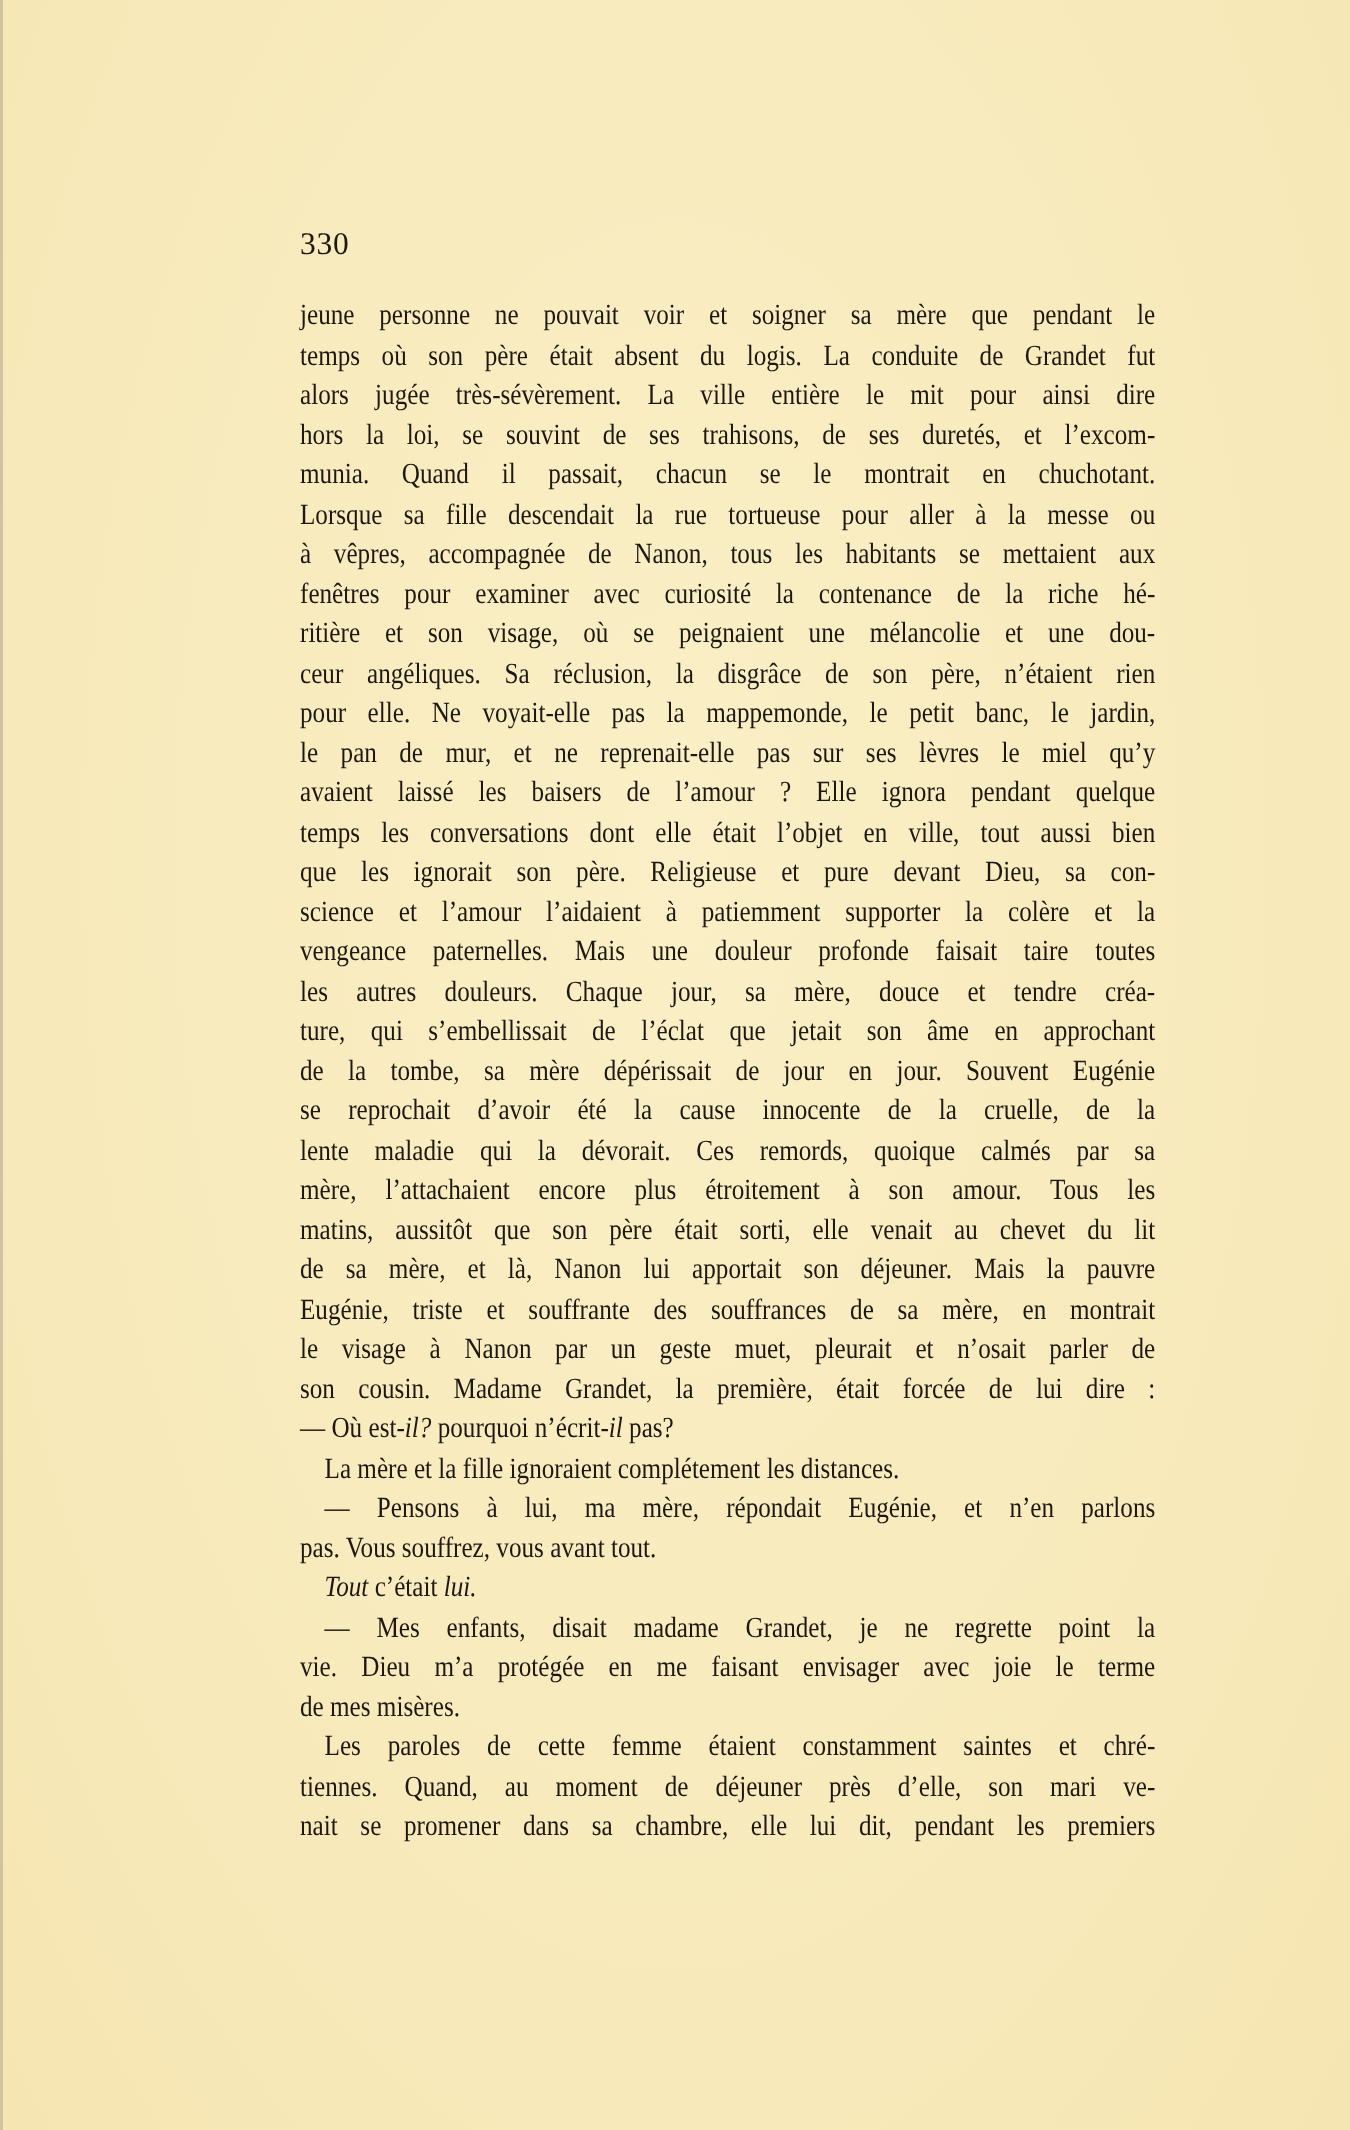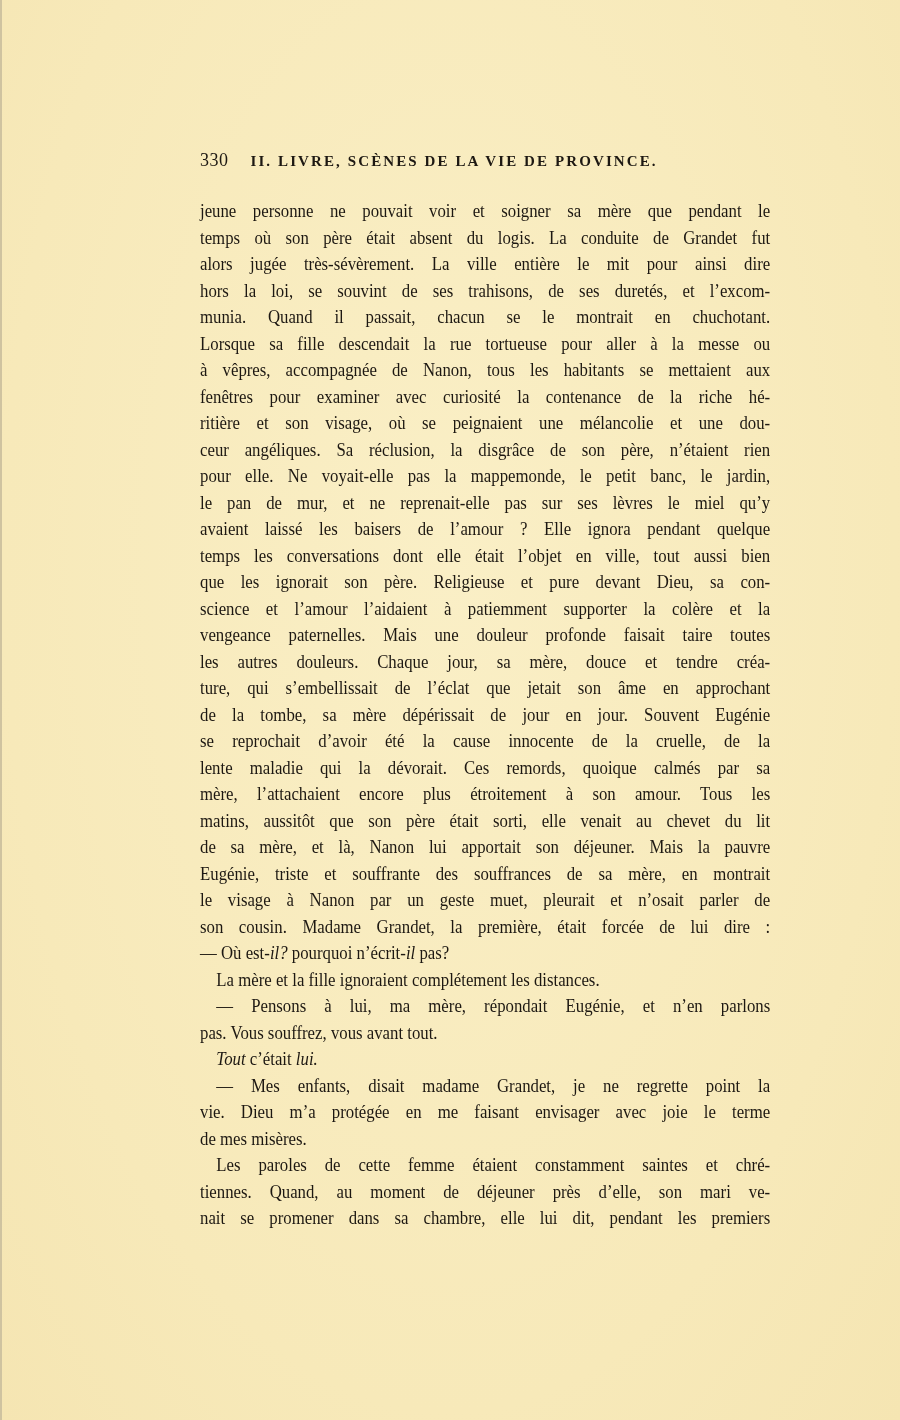--- a/index.html
+++ b/index.html
@@ -11,21 +11,21 @@
     color: #1d1812;
     position: relative;
   }
   .left-edge { position: absolute; left: 0; top: 0; width: 2px; height: 1420px; background: #cfc3a0; }
   .page {
     position: absolute; left: 200px; top: 150px; width: 570px;
   }
   .header {
     display: flex; align-items: baseline; height: 32px; white-space: nowrap;
   }
-  .page-number { font-size: 18px; letter-spacing: 0.5px; }
+  .page-number { font-size: 21px; letter-spacing: 0.5px; }
   .running-title {
     margin-left: 22px; font-size: 15px; font-weight: bold; letter-spacing: 2.1px;
     font-variant: small-caps; text-transform: uppercase;
   }
   .text { margin-top: 16px; }
   .line {
     height: 26.5px; line-height: 26.5px; font-size: 19.5px;
     text-align: justify; text-align-last: justify; white-space: nowrap;
     transform: scaleX(0.86); transform-origin: left center; width: 663px;
   }
@@ -34,21 +34,20 @@
   .it { font-style: italic; }
 </style>
 </head>
 <body>
 
 <div class="left-edge"></div>
 
 <div class="page">
   <div class="header">
     <span class="page-number">330</span>
-    <span class="running-title">II. LIVRE, SCÈNES DE LA VIE DE PROVINCE.</span>
   </div>
 
   <div class="text">
     <div id="para1">
         <div class="line">jeune personne ne pouvait voir et soigner sa mère que pendant le</div>
         <div class="line">temps où son père était absent du logis. La conduite de Grandet fut</div>
         <div class="line">alors jugée très-sévèrement. La ville entière le mit pour ainsi dire</div>
         <div class="line">hors la loi, se souvint de ses trahisons, de ses duretés, et l’excom-</div>
         <div class="line">munia. Quand il passait, chacun se le montrait en chuchotant.</div>
         <div class="line">Lorsque sa fille descendait la rue tortueuse pour aller à la messe ou</div>

